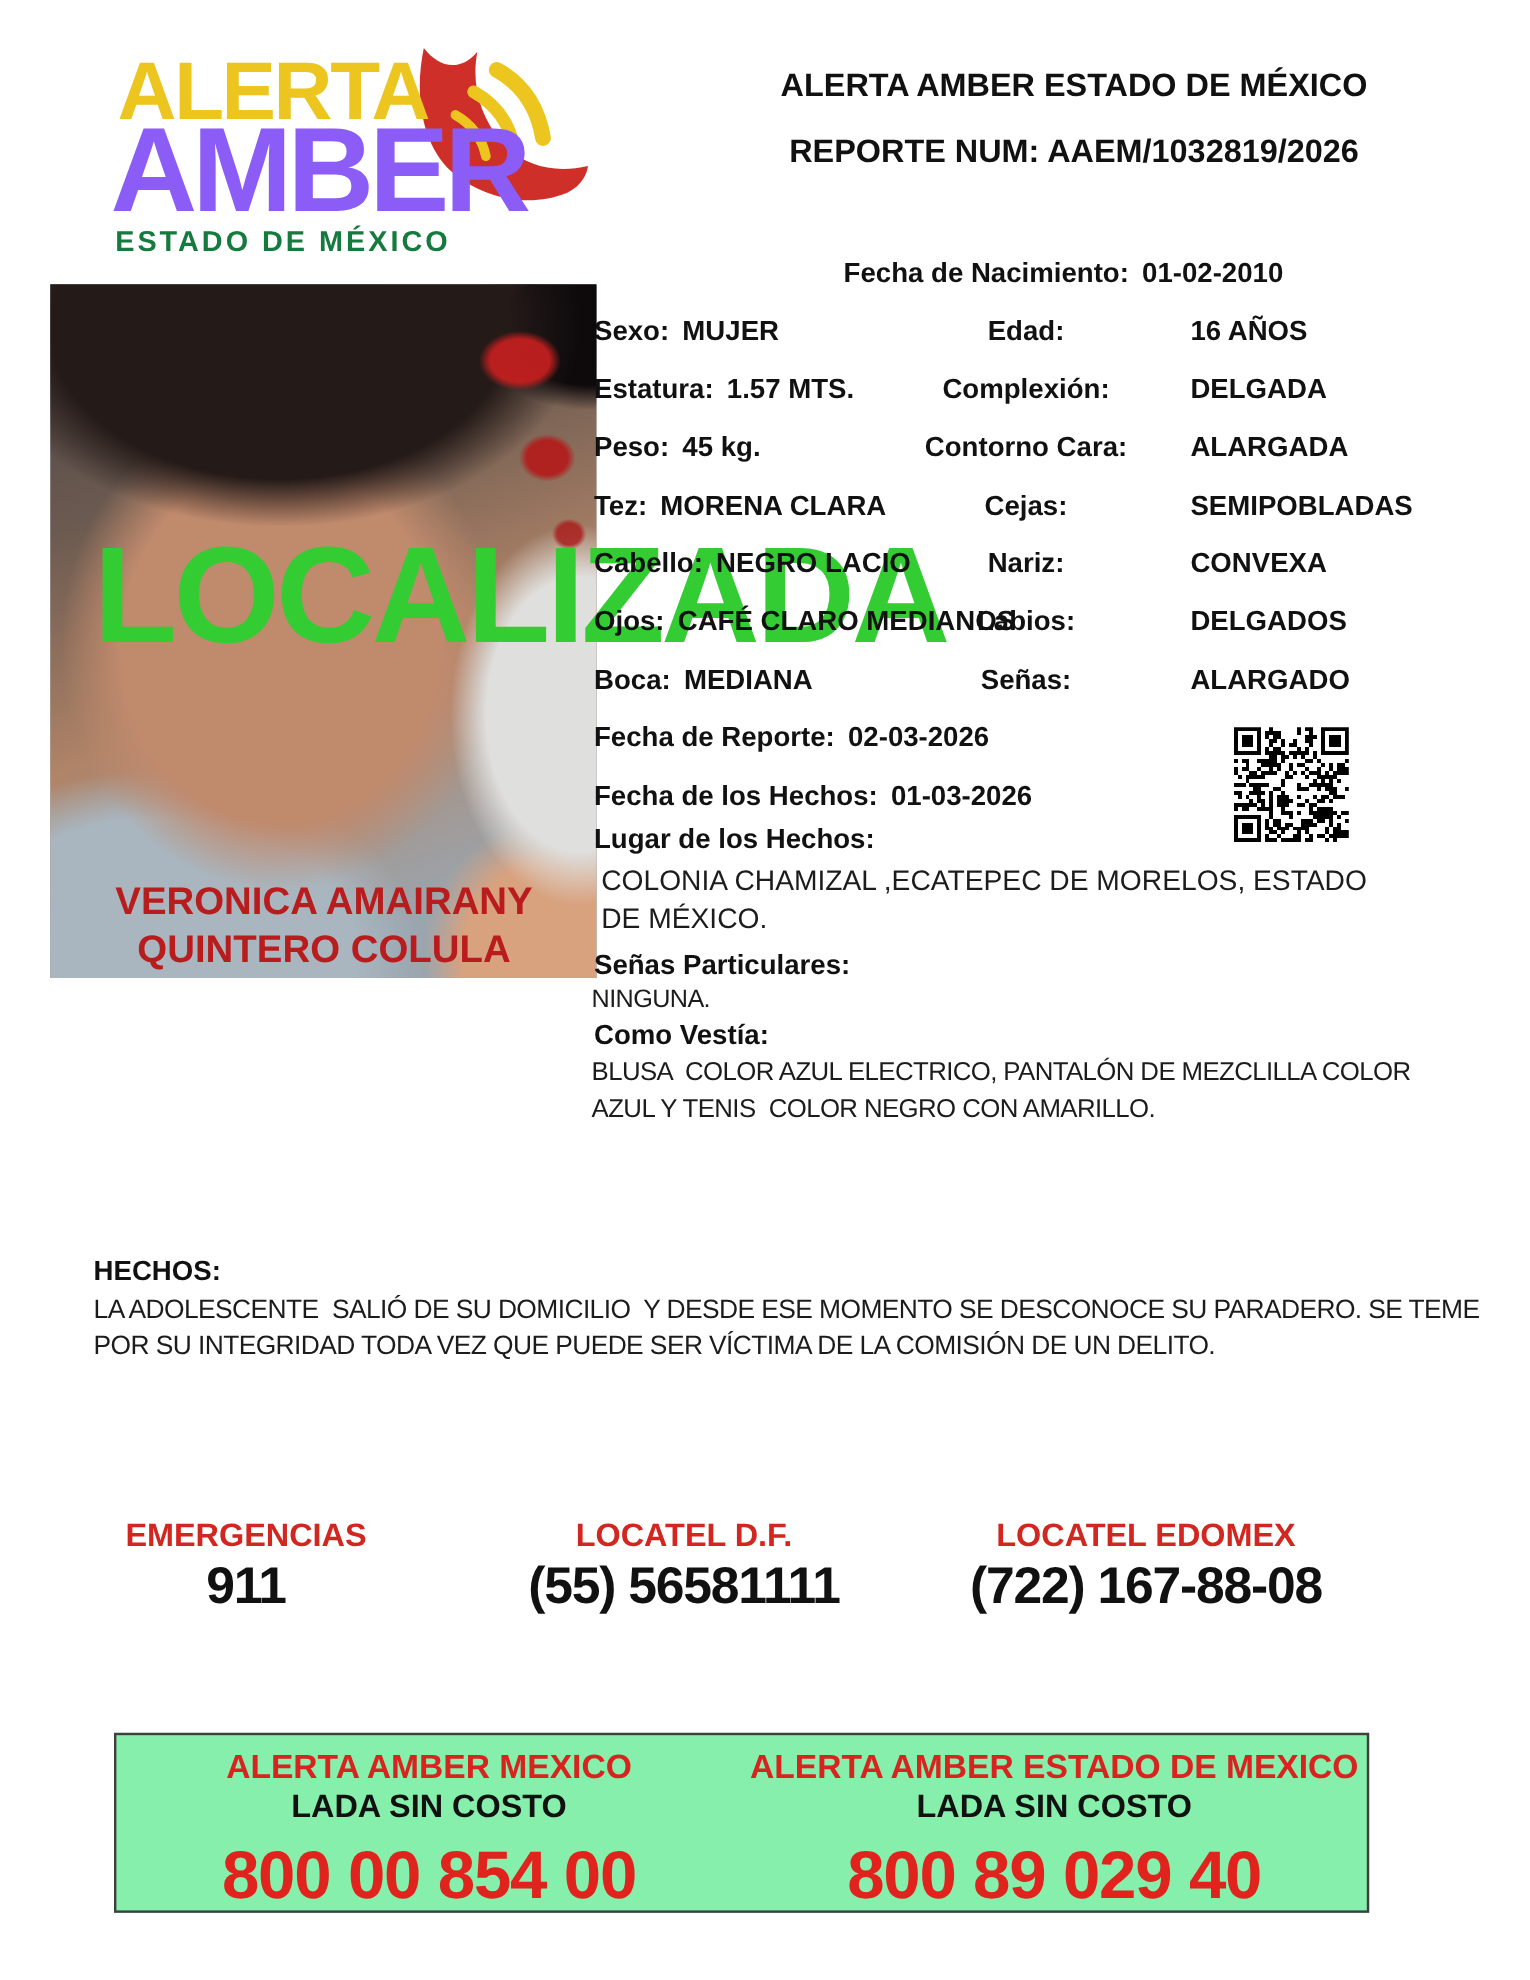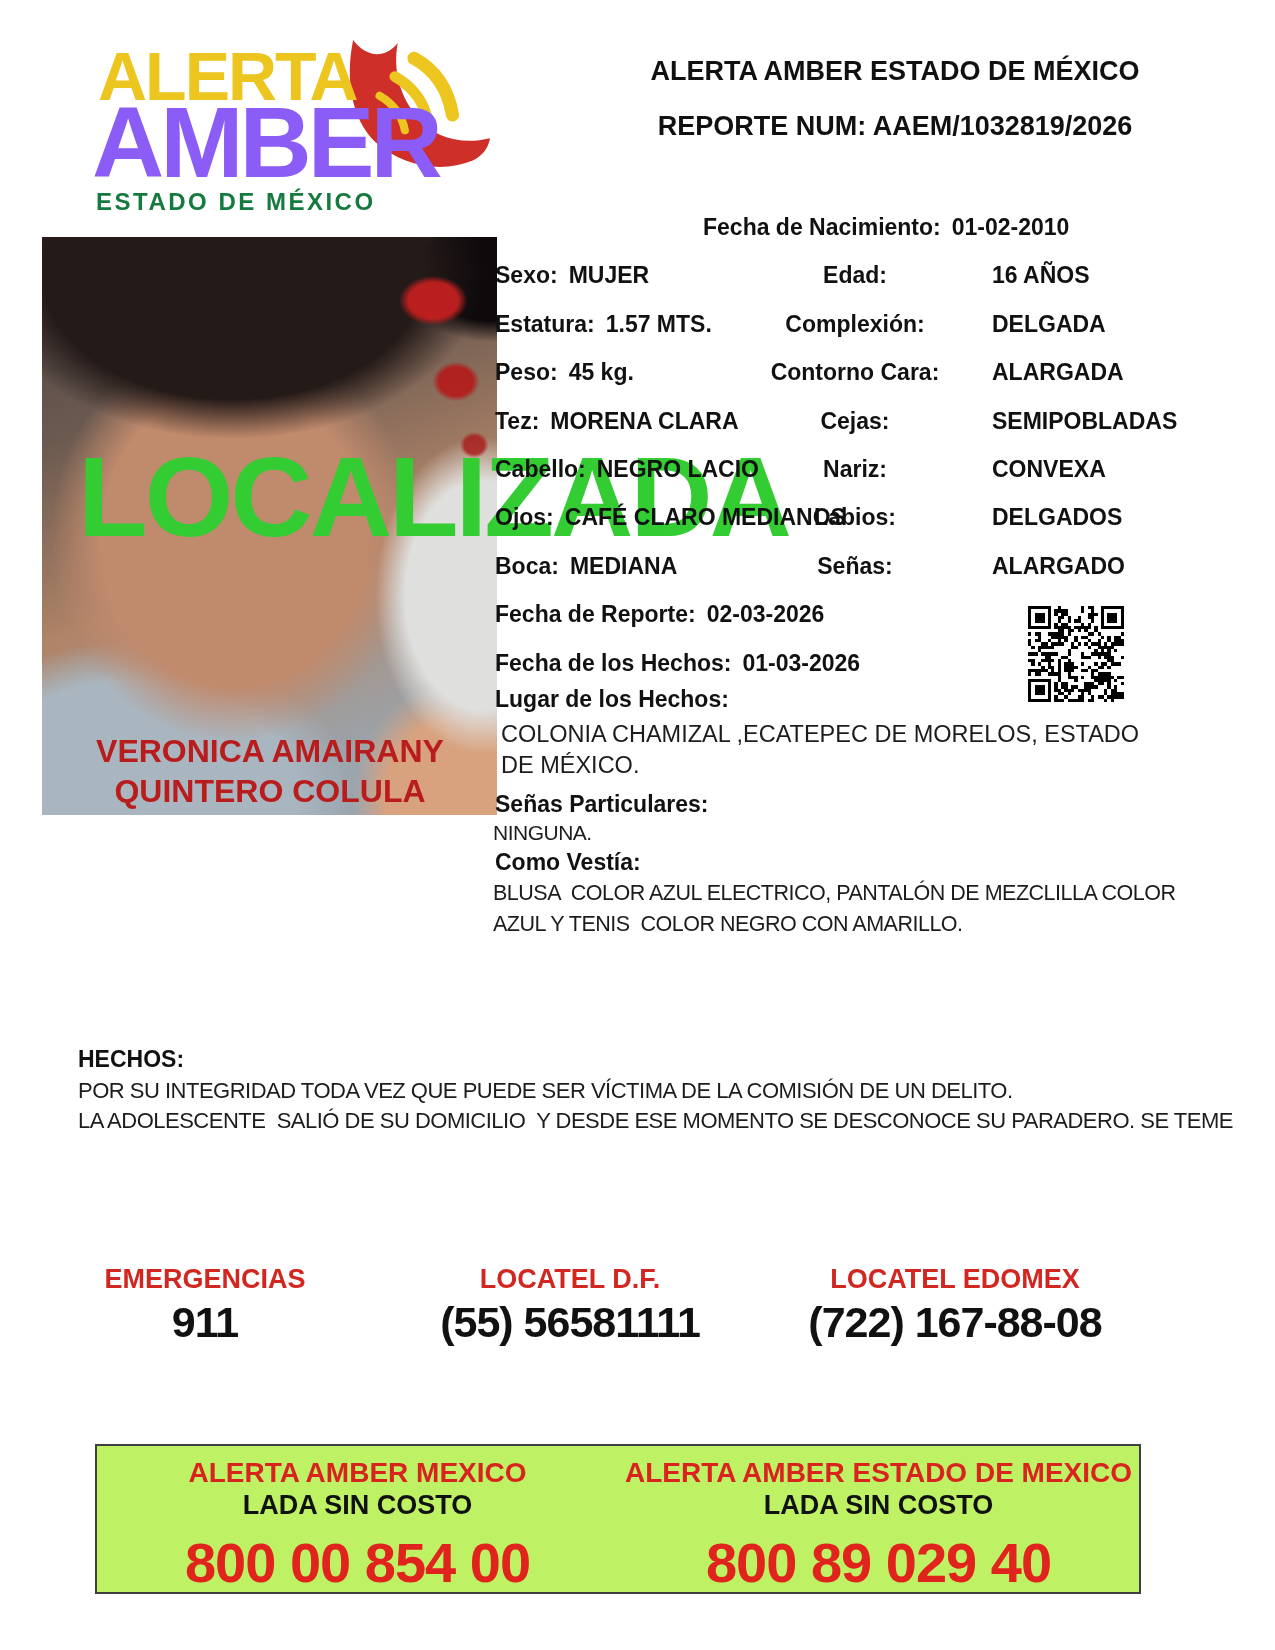--- a/index.html
+++ b/index.html
@@ -66,21 +66,21 @@
   .hechos-h{left:78px;top:1046px;}
   .hechos-t{left:78px;top:1076px;font-size:22px;line-height:29.5px;}
   
   .em{position:absolute;text-align:center;z-index:4;}
   .em-label{color:#D22620;font-weight:700;font-size:27px;}
   .em-num{color:#111;font-weight:700;font-size:43px;margin-top:3px;letter-spacing:-1px;}
   .em1{left:60px;top:1264px;width:290px;}
   .em2{left:395px;top:1264px;width:350px;}
   .em3{left:780px;top:1264px;width:350px;}
   
-  .fbox{position:absolute;left:95px;top:1444px;width:1042px;height:146px;border:2px solid #3f3f3f;display:flex;z-index:4;background:#bef264;}
+  .fbox{position:absolute;left:95px;top:1444px;width:1042px;height:146px;border:2px solid #3f3f3f;display:flex;z-index:4;background:#86efac;}
   .fcol{flex:1;text-align:center;padding-top:11px;}
   .f-title{color:#D8231F;font-size:28px;font-weight:700;}
   .f-sub{color:#111;font-size:27px;font-weight:700;margin-top:1px;}
   .f-num{color:#E1231E;font-size:56px;font-weight:700;margin-top:9px;letter-spacing:-1px;}
 </style>
 </head>
 <body>
 
 <div class="page">
 
@@ -217,22 +217,22 @@
   <div class="sec-t senas-t">NINGUNA.</div>
 
   <div class="sec-h vestia-h">Como Vestía:</div>
   <div class="sec-t vestia-t">
     <div class="pre-line">BLUSA  COLOR AZUL ELECTRICO, PANTALÓN DE MEZCLILLA COLOR</div>
     <div class="pre-line">AZUL Y TENIS  COLOR NEGRO CON AMARILLO.</div>
   </div>
 
   <div class="sec-h hechos-h">HECHOS:</div>
   <div class="sec-t hechos-t">
+    <div class="pre-line">LA ADOLESCENTE  SALIÓ DE SU DOMICILIO  Y DESDE ESE MOMENTO SE DESCONOCE SU PARADERO. SE TEME</div>
     <div class="pre-line">POR SU INTEGRIDAD TODA VEZ QUE PUEDE SER VÍCTIMA DE LA COMISIÓN DE UN DELITO.</div>
-    <div class="pre-line">LA ADOLESCENTE  SALIÓ DE SU DOMICILIO  Y DESDE ESE MOMENTO SE DESCONOCE SU PARADERO. SE TEME</div>
   </div>
 
   <div class="em em1">
     <div class="em-label">EMERGENCIAS</div>
     <div class="em-num">911</div>
   </div>
   <div class="em em2">
     <div class="em-label">LOCATEL D.F.</div>
     <div class="em-num">(55) 56581111</div>
   </div>

